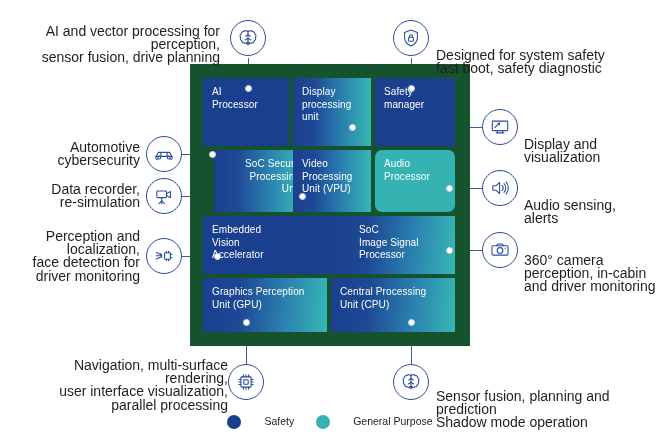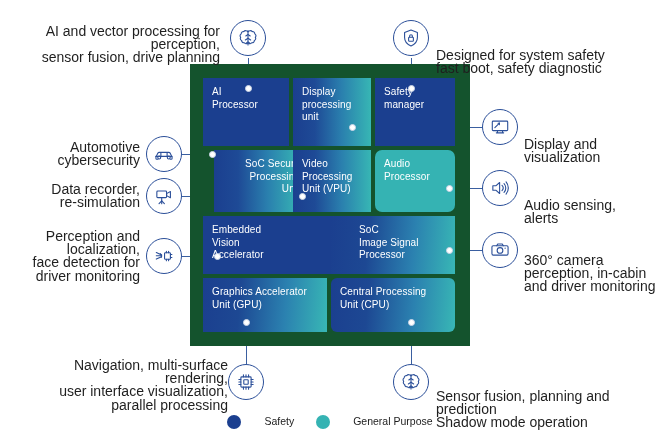--- a/index.html
+++ b/index.html
@@ -113,23 +113,23 @@
       <div class="block g-solid-teal" style="left:172px;top:72px;width:80px;height:62px;border-radius:7px;">Audio
 Processor</div>
 
       <div class="block g-solid-blue" style="left:0px;top:138px;width:149px;height:58px;">Embedded
 Vision
 Accelerator</div>
       <div class="block g-blue-teal-soft" style="left:128px;top:138px;width:124px;height:58px;padding-left:28px;">SoC
 Image Signal
 Processor</div>
 
-      <div class="block g-blue-teal-soft" style="left:0px;top:200px;width:124px;height:54px;">Graphics Accelerator
+      <div class="block g-blue-teal-soft" style="left:0px;top:200px;width:124px;height:54px;">Graphics Perception
 Unit (GPU)</div>
-      <div class="block g-blue-teal-soft" style="left:128px;top:200px;width:124px;height:54px;border-radius:6px;">Central Processing
+      <div class="block g-blue-teal-soft" style="left:128px;top:200px;width:124px;height:54px;">Central Processing
 Unit (CPU)</div>
     </div>
   </div>
 
   <div class="dot" style="left:245px;top:85px;"></div>
   <div class="dot" style="left:408px;top:85px;"></div>
   <div class="dot" style="left:209px;top:151px;"></div>
   <div class="dot" style="left:299px;top:193px;"></div>
   <div class="dot" style="left:214px;top:253px;"></div>
   <div class="dot" style="left:349px;top:124px;"></div>

